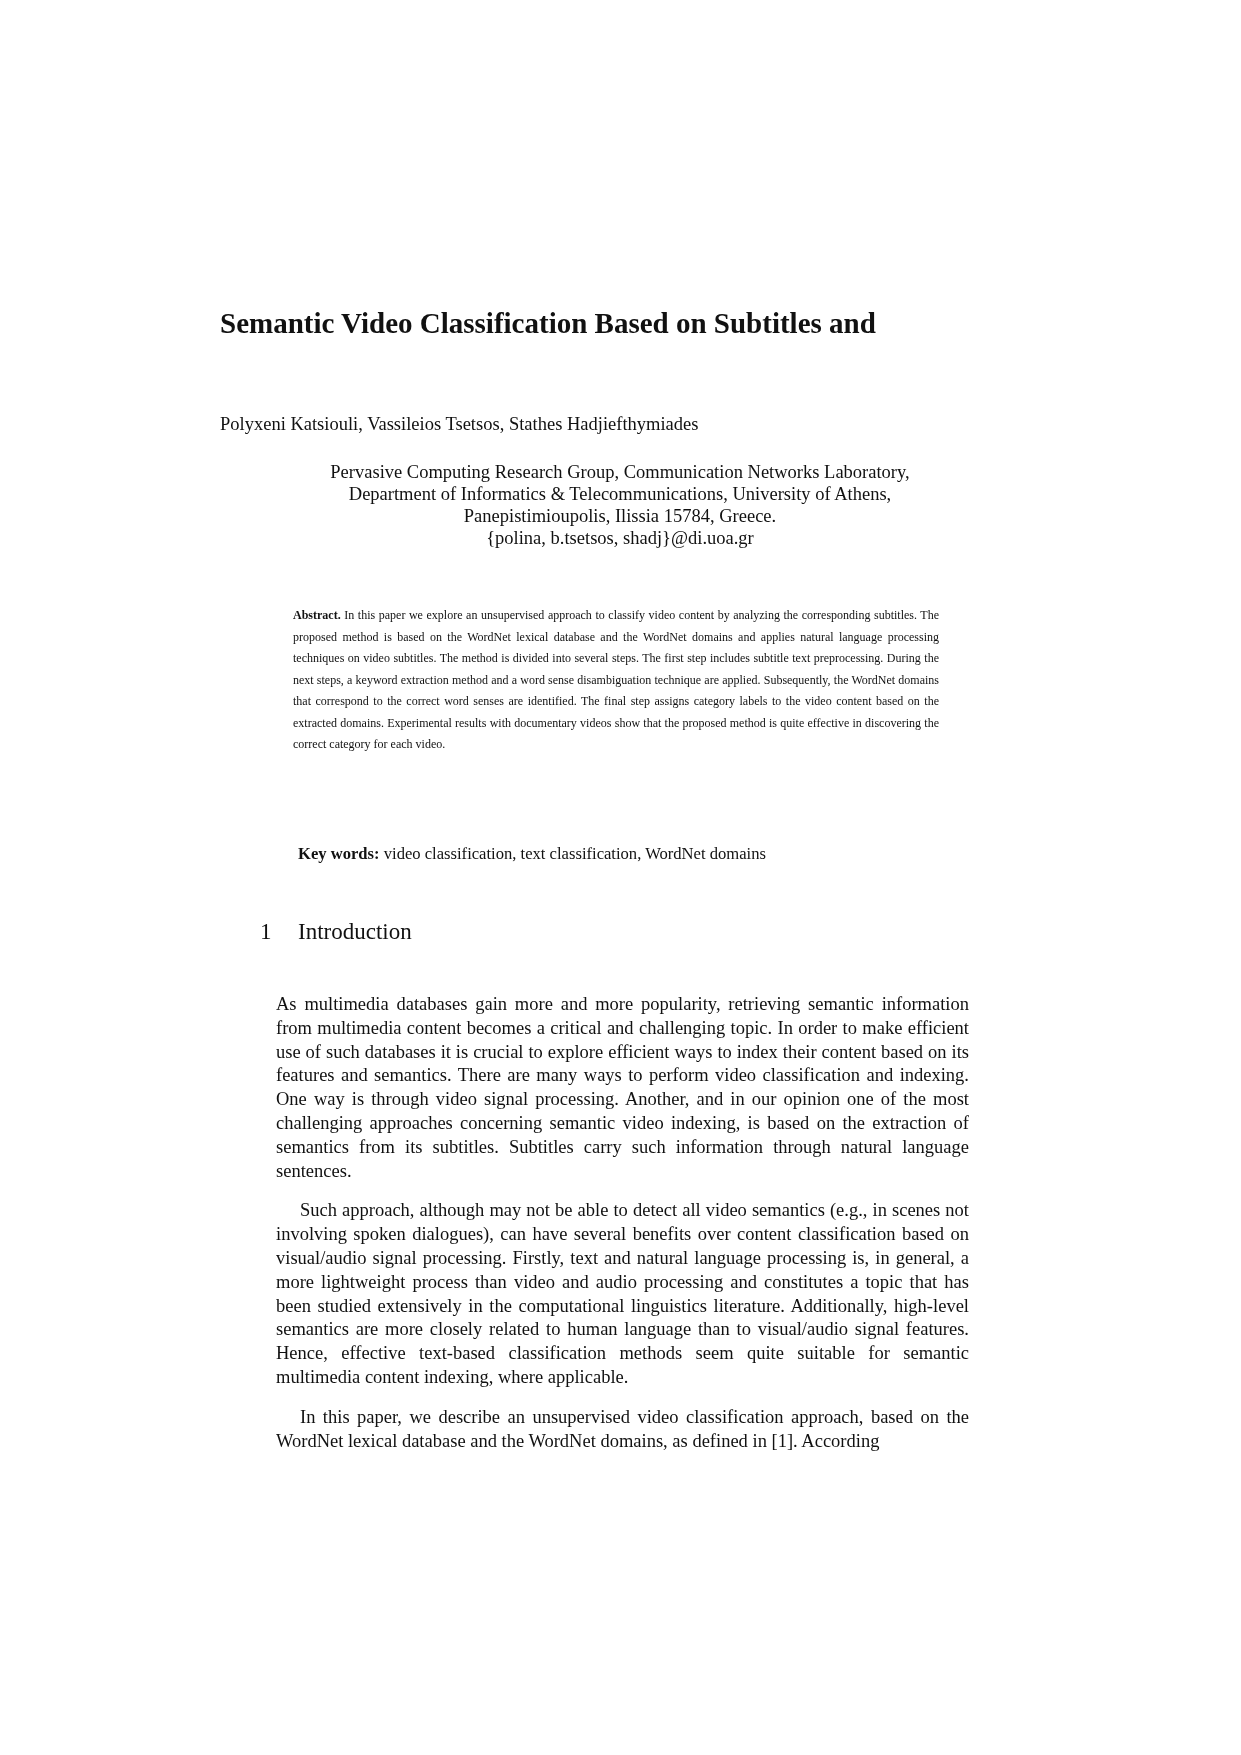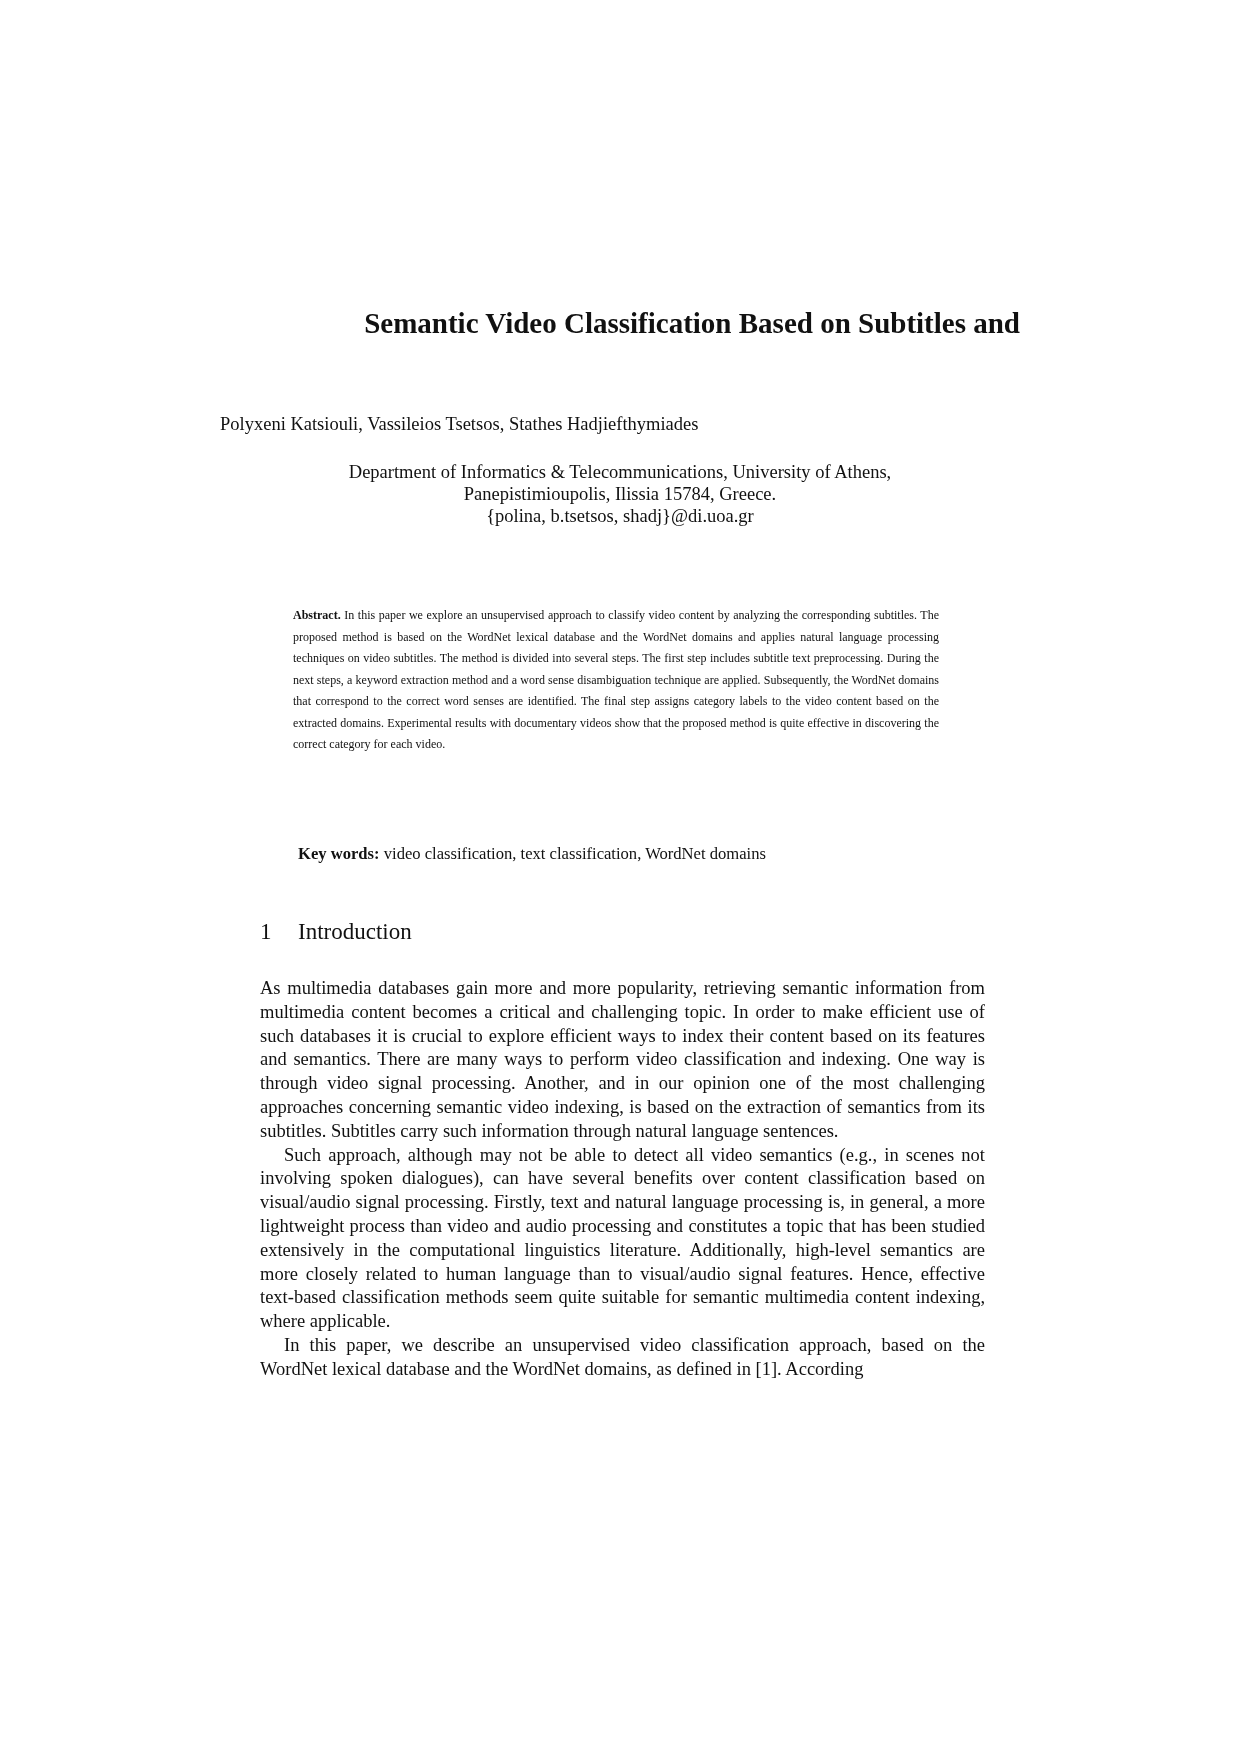--- a/index.html
+++ b/index.html
@@ -1,50 +1,51 @@
 <!DOCTYPE html>
 <html><head>
 <meta charset="utf-8">
 <style>
   html, body { margin: 0; padding: 0; background: #ffffff; }
   body { width: 1241px; height: 1755px; position: relative; overflow: hidden;
          font-family: "Liberation Serif", "DejaVu Serif", serif; color: #111; }
   .page { position: absolute; left: 0; top: 0; width: 1241px; height: 1755px; }
-  .title { position: absolute; left: 220px; width: 800px; top: 305px; text-align: right;
+  .title { position: absolute; left: 220px; width: 800px; top: 305px; text-align: left;
            font-weight: bold; font-size: 29px; line-height: 36px; }
   .authors { position: absolute; left: 220px; width: 800px; top: 413px; 
              font-size: 18.5px; line-height: 22px; }
   .affil { position: absolute; left: 220px; width: 800px; top: 461px; text-align: center;
            font-size: 18.5px; line-height: 22px; }
   .affil div { white-space: nowrap; }
   .abstract { position: absolute; left: 293px; width: 646px; top: 605px;
               font-size: 12px; line-height: 21.5px; text-align: justify; }
   .abstract b, .keywords b { font-weight: bold; }
   .keywords { position: absolute; left: 298px; width: 646px; top: 843px;
               font-size: 16.6px; line-height: 21.5px; }
   .section-heading { position: absolute; left: 260px; top: 918px; font-weight: normal;
                      font-size: 23px; line-height: 28px; }
   .section-heading .num { display: inline-block; width: 38px; }
   .body-text { position: absolute; left: 260px; width: 725px; top: 977px;
                font-size: 18.5px; line-height: 23.8px; text-align: justify; }
-  .body-text p { margin: 0; }
+  .body-text p { margin: 16px; }
   .body-text p.indent { text-indent: 24px; }
 </style>
 </head>
 <body>
 
 <div class="page">
 
   <div class="title">
     <div>Semantic Video Classification Based on Subtitles and</div>
   </div>
 
   <div class="authors">Polyxeni Katsiouli, Vassileios Tsetsos, Stathes Hadjiefthymiades</div>
 
   <div class="affil">
+    <div>Pervasive Computing Research Group, Communication Networks Laboratory,</div>
     <div>Department of Informatics &amp; Telecommunications, University of Athens,</div>
     <div>Panepistimioupolis, Ilissia 15784, Greece.</div>
     <div>{polina, b.tsetsos, shadj}@di.uoa.gr</div>
   </div>
 
   <div class="abstract">
     <b>Abstract.</b>
     <span>In this paper we explore an unsupervised approach to classify video content by analyzing the corresponding subtitles. The proposed method is based on the WordNet lexical database and the WordNet domains and applies natural language processing techniques on video subtitles. The method is divided into several steps. The first step includes subtitle text preprocessing. During the next steps, a keyword extraction method and a word sense disambiguation technique are applied. Subsequently, the WordNet domains that correspond to the correct word senses are identified. The final step assigns category labels to the video content based on the extracted domains. Experimental results with documentary videos show that the proposed method is quite effective in discovering the correct category for each video.</span>
   </div>
 

